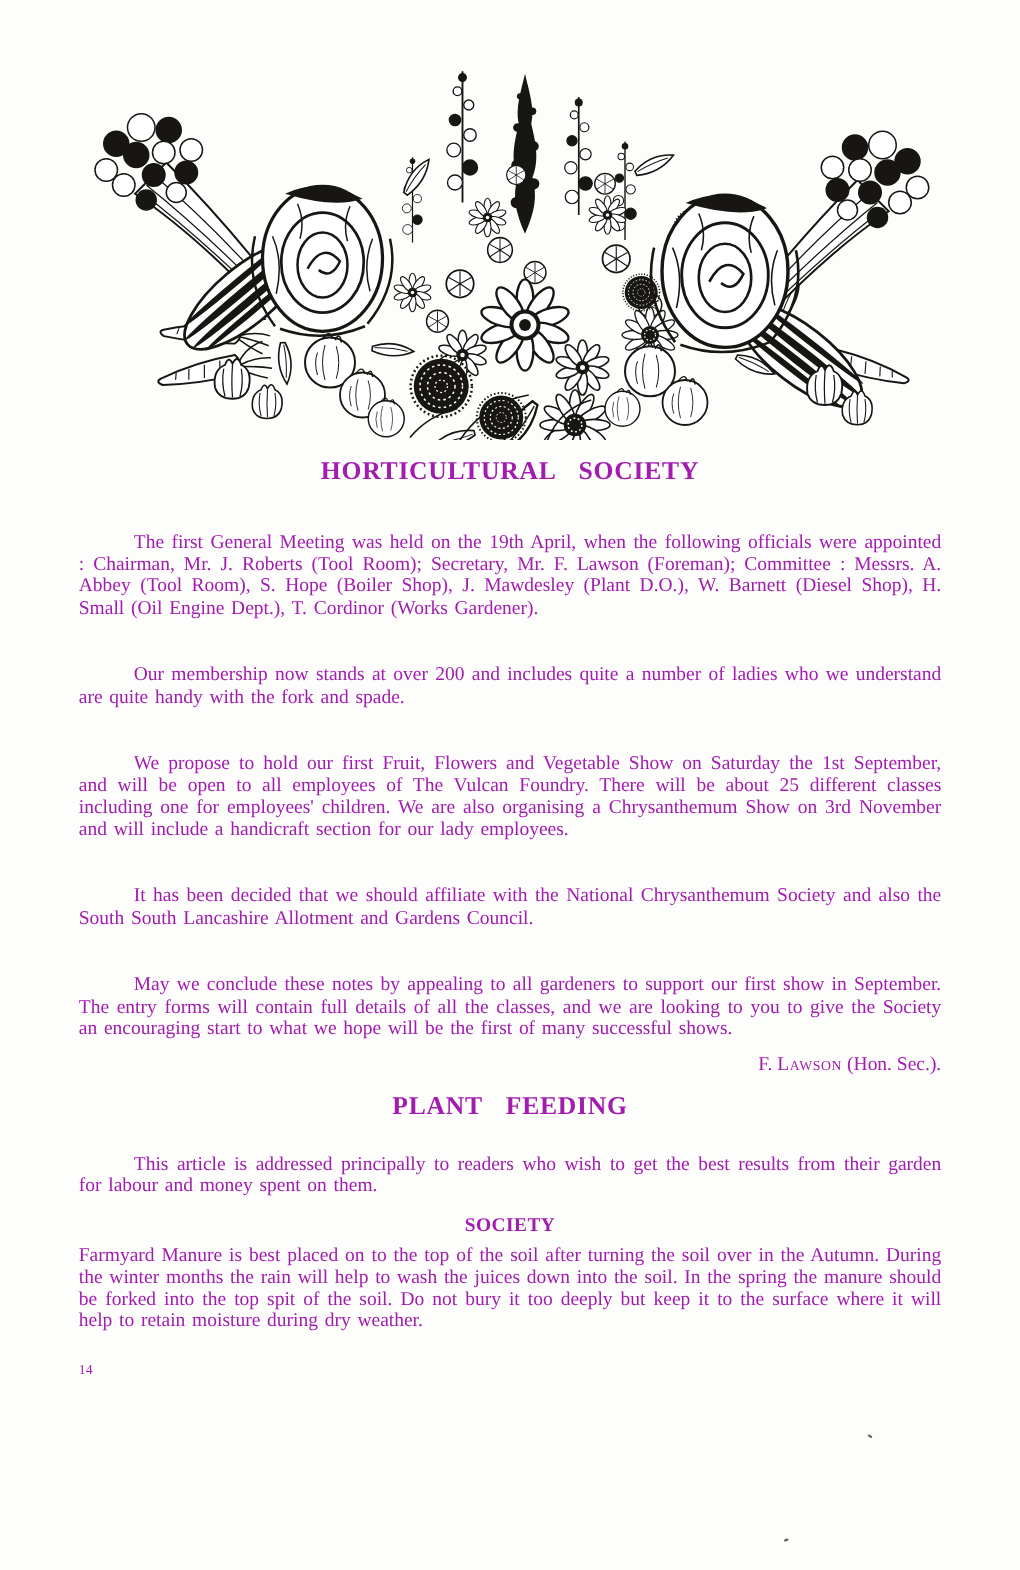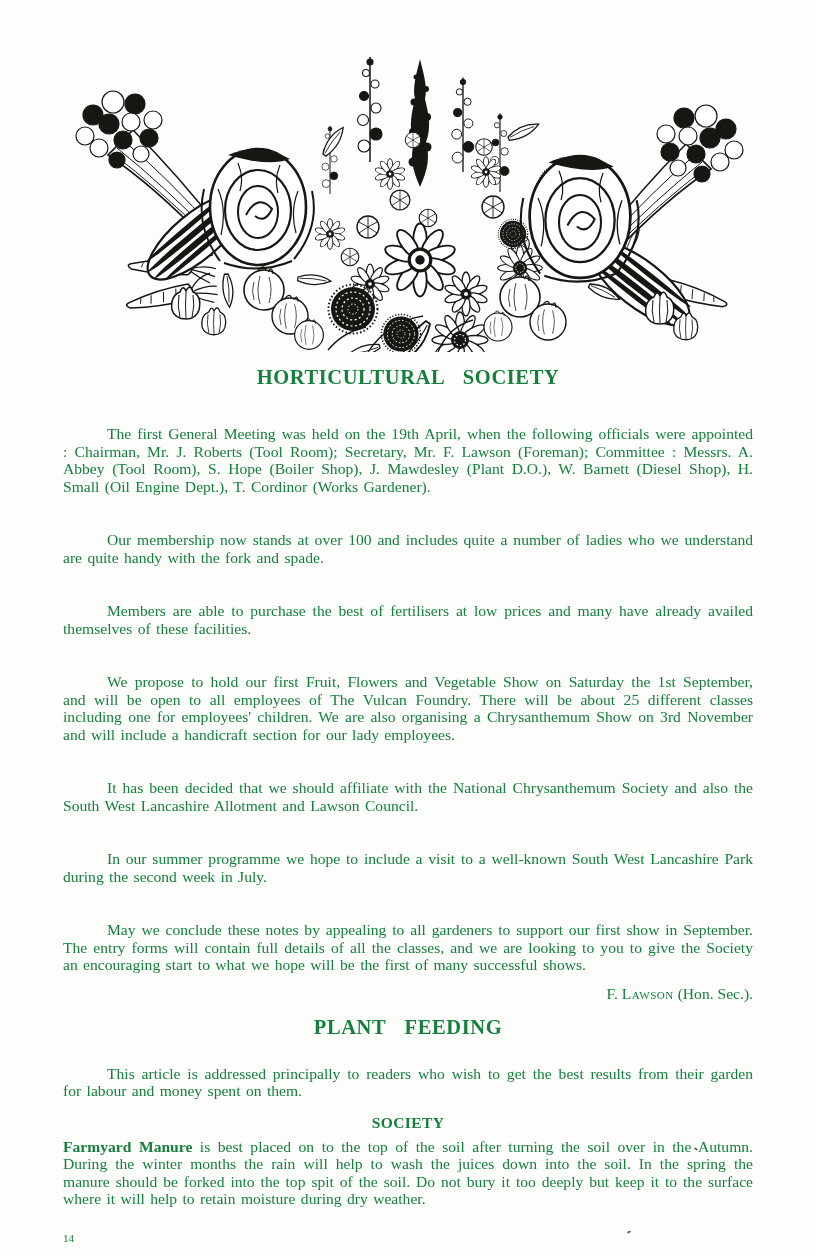--- a/index.html
+++ b/index.html
@@ -1,21 +1,21 @@
 <!DOCTYPE html>
 <html><head>
 <meta charset="utf-8">
 <style>
   html,body{margin:0;padding:0;background:#ffffff;}
   .page{
     position:relative;
     width:816px;height:1256px;
     margin:0 auto;
     background:#fdfdfc;
-    color:#15803d;
+    color:#a21caf;
     font-family:"Liberation Serif", serif;
     overflow:hidden;
   }
   .illustration{display:block;margin:22px auto 0;}
   .content{padding:0 63px;}
   .h-main{
     font-size:20.5px;font-weight:bold;text-align:center;
     letter-spacing:.6px;word-spacing:13px;
     margin:14px 0 13px;
   }
@@ -30,21 +30,21 @@
   p.body{
     font-size:15.6px;line-height:17.5px;
     text-align:justify;margin:0 0 11px;
     word-spacing:1.5px;
   }
   p.ind{text-indent:44px;margin-top:36px;}
   .sig{
     font-size:15.6px;text-align:right;margin:0 0 6px;
   }
   .sc{font-variant:small-caps;letter-spacing:.5px;text-align:center;}
-  .lead{font-weight:bold;}
+  .lead{font-weight:normal;}
   .pageno{
     font-size:11px;margin-top:24px;
   }
   .speck{position:absolute;background:#6a645c;border-radius:50%;}
   #speck1{left:694px;top:1148px;width:4px;height:2px;transform:rotate(30deg);}
   #speck2{left:627px;top:1231px;width:4px;height:2px;transform:rotate(-20deg);}
 </style>
 </head>
 <body>
 
@@ -246,25 +246,23 @@
     <use href="#onion" transform="translate(430,305) scale(.7)"></use>
     <use href="#garlic" transform="translate(592,287)"></use>
     <use href="#garlic" transform="translate(618,305) scale(.85)"></use>
   </svg>
 
   <div class="content">
 
     <h1 class="h-main">HORTICULTURAL SOCIETY</h1>
 
     <p class="body ind">The first General Meeting was held on the 19th April, when the following officials were appointed : Chairman, Mr. J. Roberts (Tool Room); Secretary, Mr. F. Lawson (Foreman); Committee : Messrs. A. Abbey (Tool Room), S. Hope (Boiler Shop), J. Mawdesley (Plant D.O.), W. Barnett (Diesel Shop), H. Small (Oil Engine Dept.), T. Cordinor (Works Gardener).</p>
-    <p class="body ind">Our membership now stands at over 100 and includes quite a number of ladies who we understand are quite handy with the fork and spade.</p>
-    <p class="body ind">Members are able to purchase the best of fertilisers at low prices and many have already availed themselves of these facilities.</p>
+    <p class="body ind">Our membership now stands at over 200 and includes quite a number of ladies who we understand are quite handy with the fork and spade.</p>
     <p class="body ind">We propose to hold our first Fruit, Flowers and Vegetable Show on Saturday the 1st September, and will be open to all employees of The Vulcan Foundry. There will be about 25 different classes including one for employees' children. We are also organising a Chrysanthemum Show on 3rd November and will include a handicraft section for our lady employees.</p>
-    <p class="body ind">It has been decided that we should affiliate with the National Chrysanthemum Society and also the South West Lancashire Allotment and Lawson Council.</p>
-    <p class="body ind">In our summer programme we hope to include a visit to a well-known South West Lancashire Park during the second week in July.</p>
+    <p class="body ind">It has been decided that we should affiliate with the National Chrysanthemum Society and also the South South Lancashire Allotment and Gardens Council.</p>
     <p class="body ind">May we conclude these notes by appealing to all gardeners to support our first show in September. The entry forms will contain full details of all the classes, and we are looking to you to give the Society an encouraging start to what we hope will be the first of many successful shows.</p>
 
     <p class="sig"><span>F. </span><span class="sc">Lawson</span><span> (Hon. Sec.).</span></p>
 
     <h1 class="h-main" style="margin-top:13px">PLANT FEEDING</h1>
 
     <p class="body ind" style="margin-top:26px">This article is addressed principally to readers who wish to get the best results from their garden for labour and money spent on them.</p>
 
     <h3 class="h-sub">SOCIETY</h3>
 

